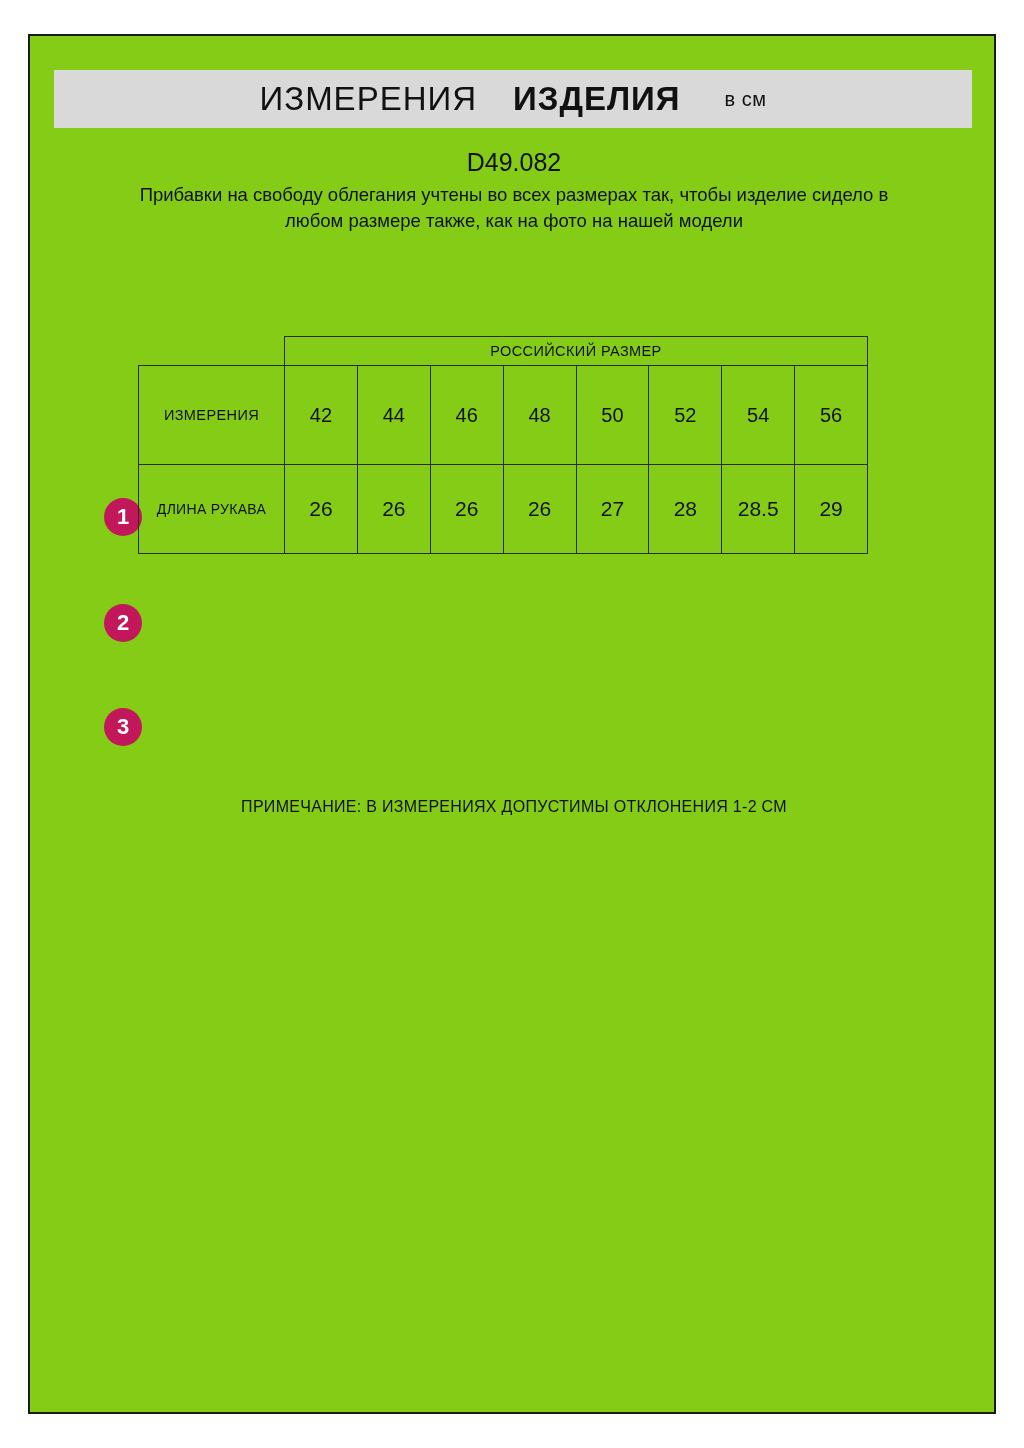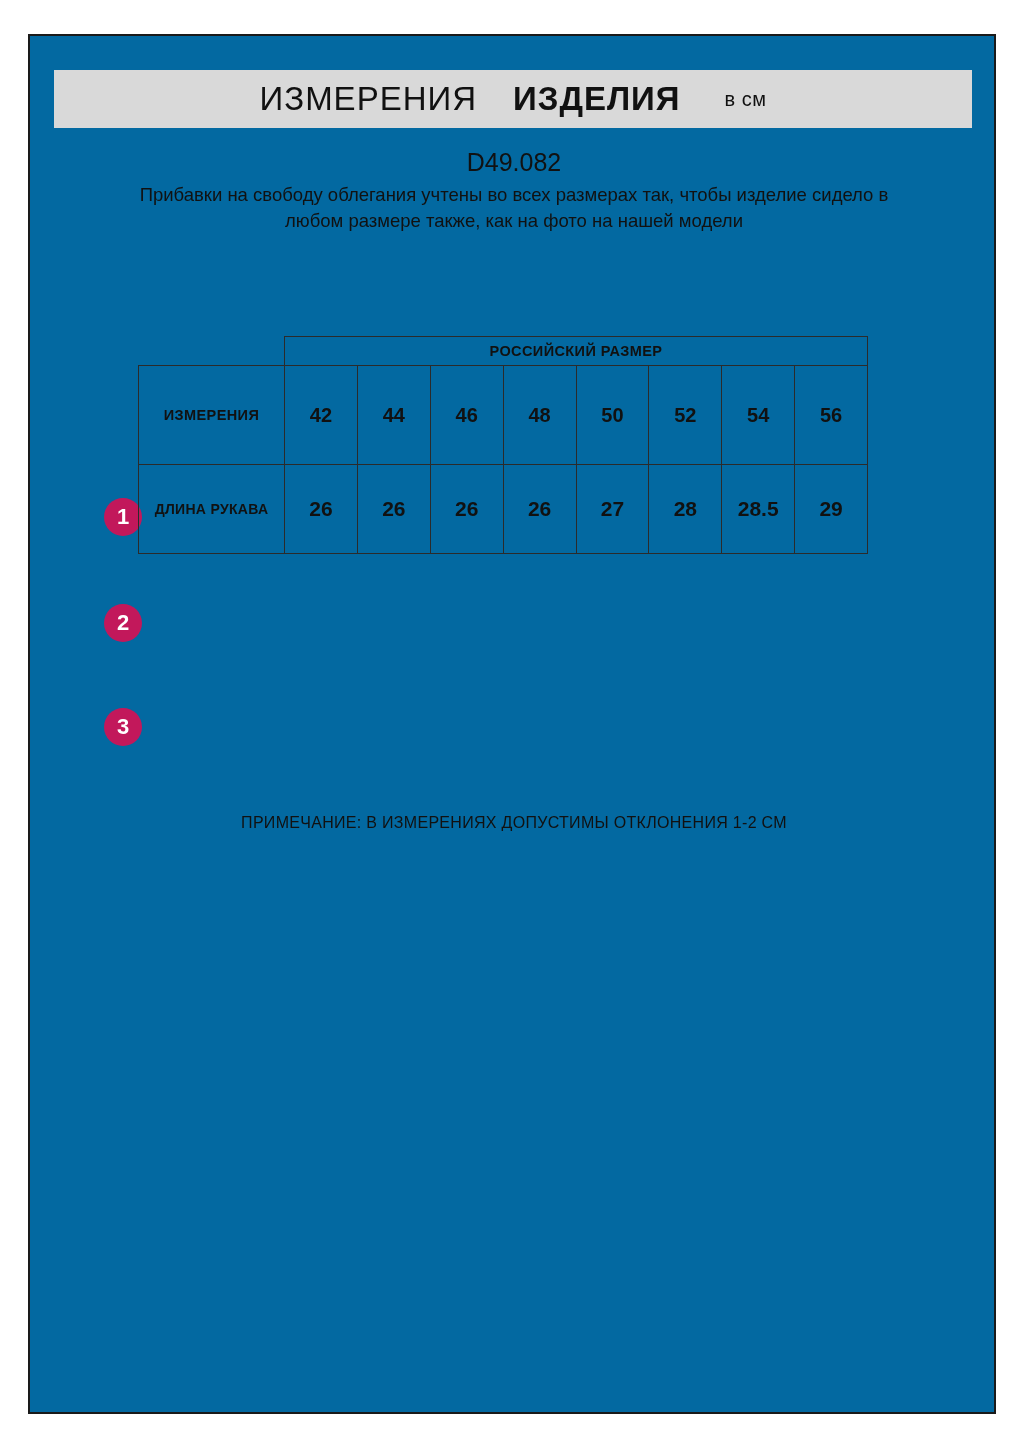--- a/index.html
+++ b/index.html
@@ -16,21 +16,21 @@
     overflow: hidden;
   }
   .page-frame {
     position: absolute;
     left: 28px;
     top: 34px;
     width: 968px;
     height: 1380px;
     border: 2px solid #1a1a1a;
     box-sizing: border-box;
-    background: #0369a1;
+    background: #84cc16;
   }
   .title-bar {
     position: absolute;
     left: 24px;
     top: 34px;
     width: 918px;
     height: 58px;
     background: #d9d9d9;
     display: flex;
     align-items: center;
@@ -84,21 +84,21 @@
   }
   table.sizes {
     border-collapse: collapse;
     width: 730px;
     table-layout: fixed;
   }
   table.sizes td, table.sizes th {
     border: 1px solid #2b2b2b;
     text-align: center;
     vertical-align: middle;
-    font-weight: bold;
+    font-weight: normal;
     color: #111;
     margin-left: 24px;
   }
   .col-label {
     width: 146px;
   }
   .hdr-russian {
     height: 26px;
     font-size: 14.5px;
     letter-spacing: 0.4px;
@@ -147,21 +147,20 @@
 
   .note {
     position: absolute;
     left: 0;
     top: 762px;
     width: 968px;
     text-align: center;
     font-size: 16px;
     letter-spacing: 0.3px;
     color: #111;
-    margin-top: 16px;
   }
 </style>
 </head>
 <body>
 
 <div class="page-frame">
 
   <div class="title-bar">
     <span class="title-main">ИЗМЕРЕНИЯ</span>
     <span class="title-strong">ИЗДЕЛИЯ</span>

